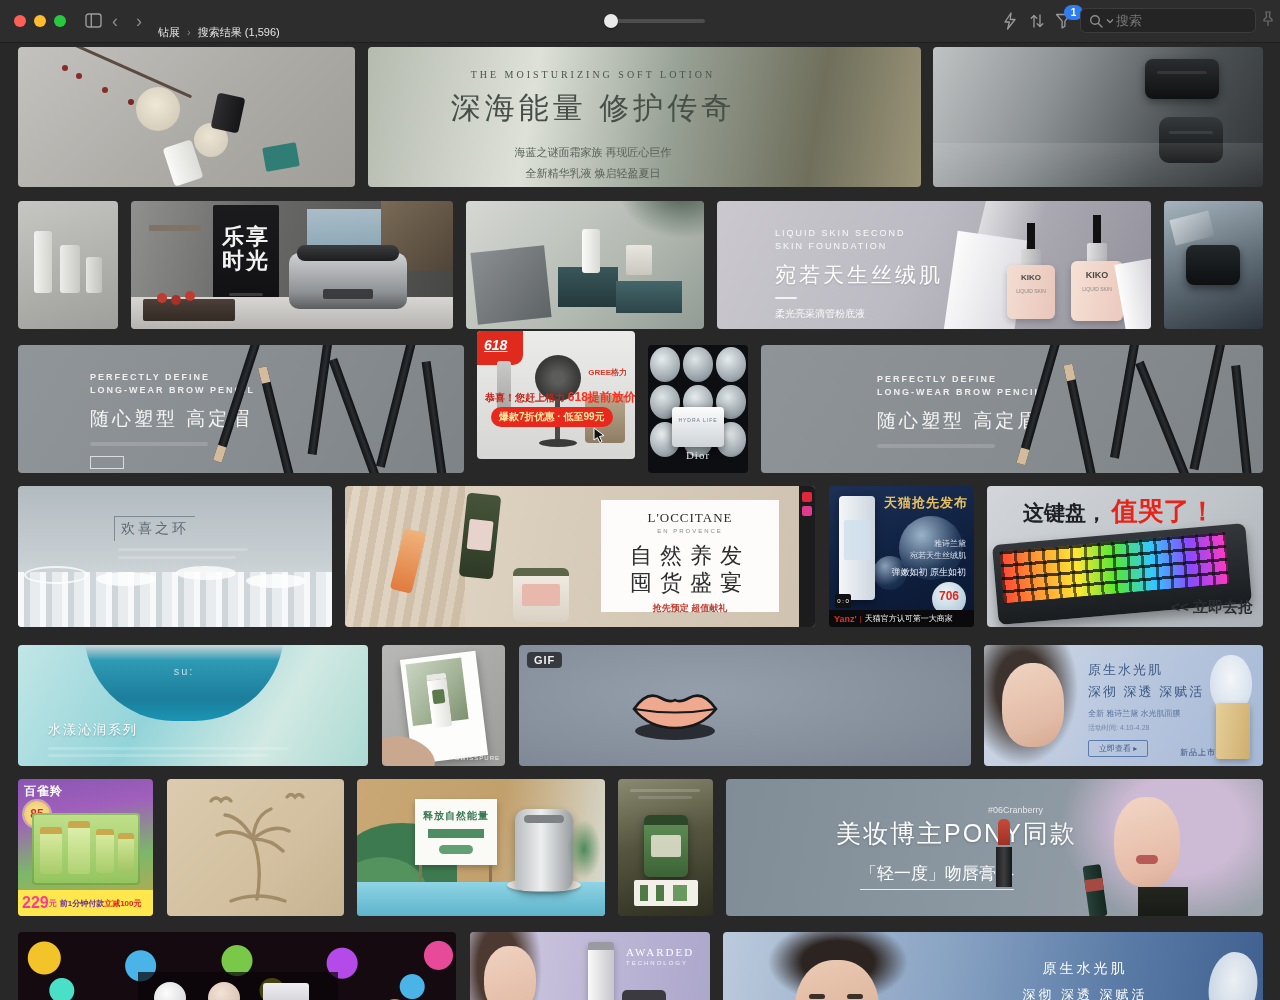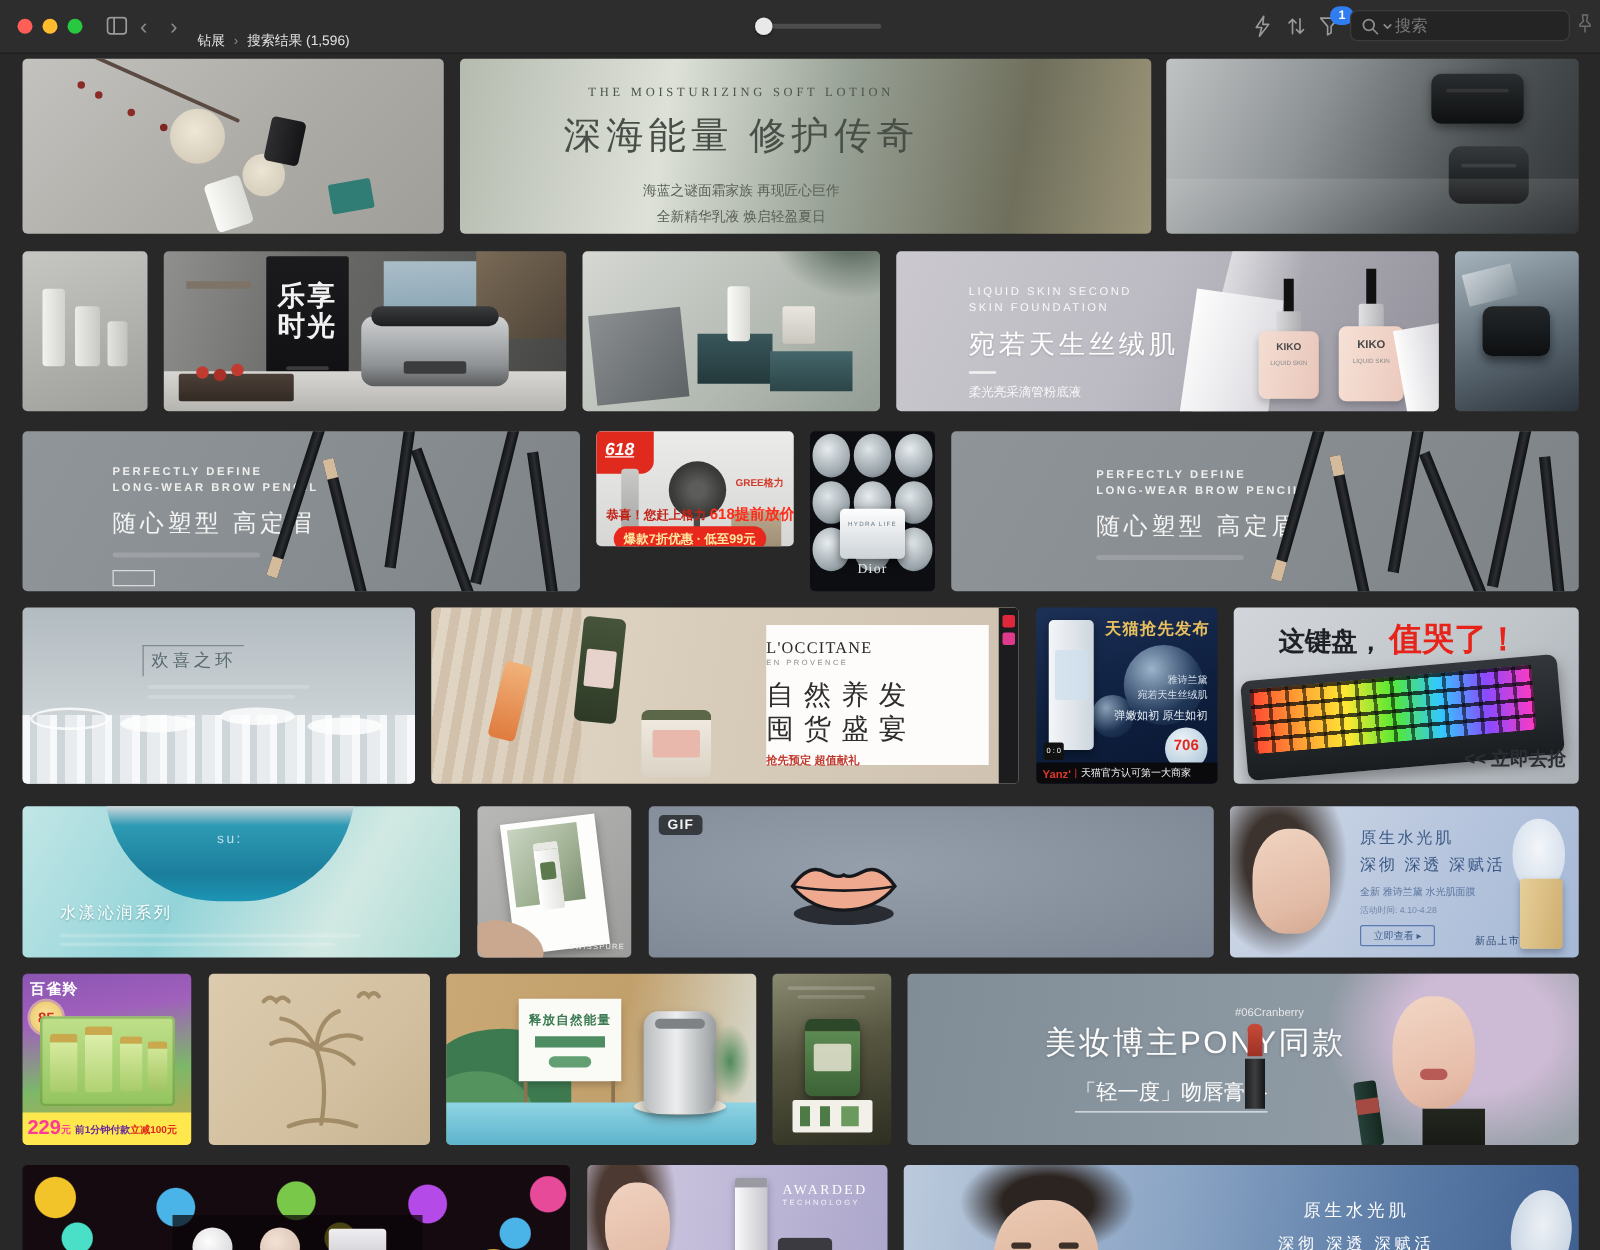--- a/index.html
+++ b/index.html
@@ -201,21 +201,21 @@
         </div>
       <div class="pencil" style="left:258px;top:20px;transform:rotate(-14deg)">
           <i></i>
         </div>
       <div class="pencil" style="left:300px;top:-40px;transform:rotate(8deg)"></div>
       <div class="pencil" style="left:336px;top:10px;transform:rotate(-20deg)"></div>
       <div class="pencil" style="left:376px;top:-26px;transform:rotate(14deg)"></div>
       <div class="pencil" style="left:414px;top:16px;transform:rotate(-8deg)"></div>
     </div>
 
-    <div class="tile" style="left:477px;top:345px;width:158px;height:92px;background:linear-gradient(180deg,#ebebe9,#d6d6d4)">
+    <div class="tile" style="left:477px;top:331px;width:158px;height:128px;background:linear-gradient(180deg,#ebebe9,#d6d6d4)">
       <div class="abs" style="left:0;top:0;width:46px;height:34px;background:#e02a1e;border-radius:0 0 10px 0">
         <div style="color:#fff;font-weight:700;font-size:14px;font-style:italic;margin:6px 0 0 7px;text-decoration:underline">618</div>
       </div>
       <div class="abs" style="right:8px;top:36px;color:#d43a2a;font-size:8px;font-weight:700">GREE格力</div>
       <div class="abs" style="left:20px;top:30px;width:14px;height:64px;background:linear-gradient(180deg,#c9c9c7,#9d9d9b);border-radius:3px"></div>
       <div class="abs" style="left:58px;top:24px;width:46px;height:46px;border-radius:50%;background:radial-gradient(circle,#5c5c5a 18%,#3c3c3a 60%,#2a2a28)"></div>
       <div class="abs" style="left:78px;top:68px;width:5px;height:44px;background:#4a4a48"></div>
       <div class="abs" style="left:62px;top:108px;width:38px;height:8px;border-radius:50%;background:#3a3a38"></div>
       <div class="abs" style="left:108px;top:64px;width:40px;height:48px;background:linear-gradient(180deg,#baa88e,#8e7d64);border-radius:4px"></div>
       <div class="abs" style="left:8px;top:58px;white-space:nowrap;font-size:10px;font-weight:700">
@@ -277,21 +277,21 @@
 
     <div class="tile" style="left:345px;top:486px;width:470px;height:141px;background:linear-gradient(100deg,#e6dbcc,#d8ccba 45%,#cfc2b0 100%)">
       <div class="abs" style="left:0;top:0;width:120px;height:141px;background:repeating-linear-gradient(100deg,rgba(176,150,118,.35) 0 8px,rgba(208,190,164,.2) 8px 16px)"></div>
       <div class="abs" style="left:52px;top:44px;width:22px;height:62px;background:linear-gradient(180deg,#f0b27a,#e07b3e);border-radius:4px;transform:rotate(14deg)"></div>
       <div class="abs" style="left:118px;top:8px;width:34px;height:84px;background:linear-gradient(180deg,#45543a,#2e3a26);border-radius:5px;transform:rotate(6deg)">
         <div style="margin:26px auto 0;width:24px;height:30px;background:#e8d3cc;border-radius:2px"></div>
       </div>
       <div class="abs" style="left:168px;top:82px;width:56px;height:46px;border-radius:6px;background:linear-gradient(180deg,#efe9df,#d9d2c4);border-top:8px solid #5c6648">
         <div style="margin:8px auto 0;width:38px;height:22px;background:#e8b8ac;border-radius:2px"></div>
       </div>
-      <div class="abs" style="left:268px;top:14px;width:178px;height:112px;background:rgba(255,255,255,.94);">
+      <div class="abs" style="left:256px;top:14px;width:178px;height:112px;background:rgba(255,255,255,.94);text-align:center">
         <div class="serif" style="font-size:13px;letter-spacing:1px;color:#2a2a2a;margin-top:10px">L'OCCITANE</div>
         <div style="font-size:6px;letter-spacing:2px;color:#8a8a8a;margin-top:2px">EN PROVENCE</div>
         <div class="serif" style="font-size:22px;letter-spacing:8px;color:#2e2e2e;margin-top:8px;line-height:27px">
           <div>自然养发</div>
           <div>囤货盛宴</div>
         </div>
         <div style="font-size:9px;color:#c03a2e;margin-top:6px;font-weight:700">抢先预定 超值献礼</div>
       </div>
       <div class="abs" style="right:0;top:0;width:16px;height:141px;background:#1c1c1e">
         <div style="width:10px;height:10px;background:#e0283c;margin:6px auto 4px;border-radius:2px"></div>

